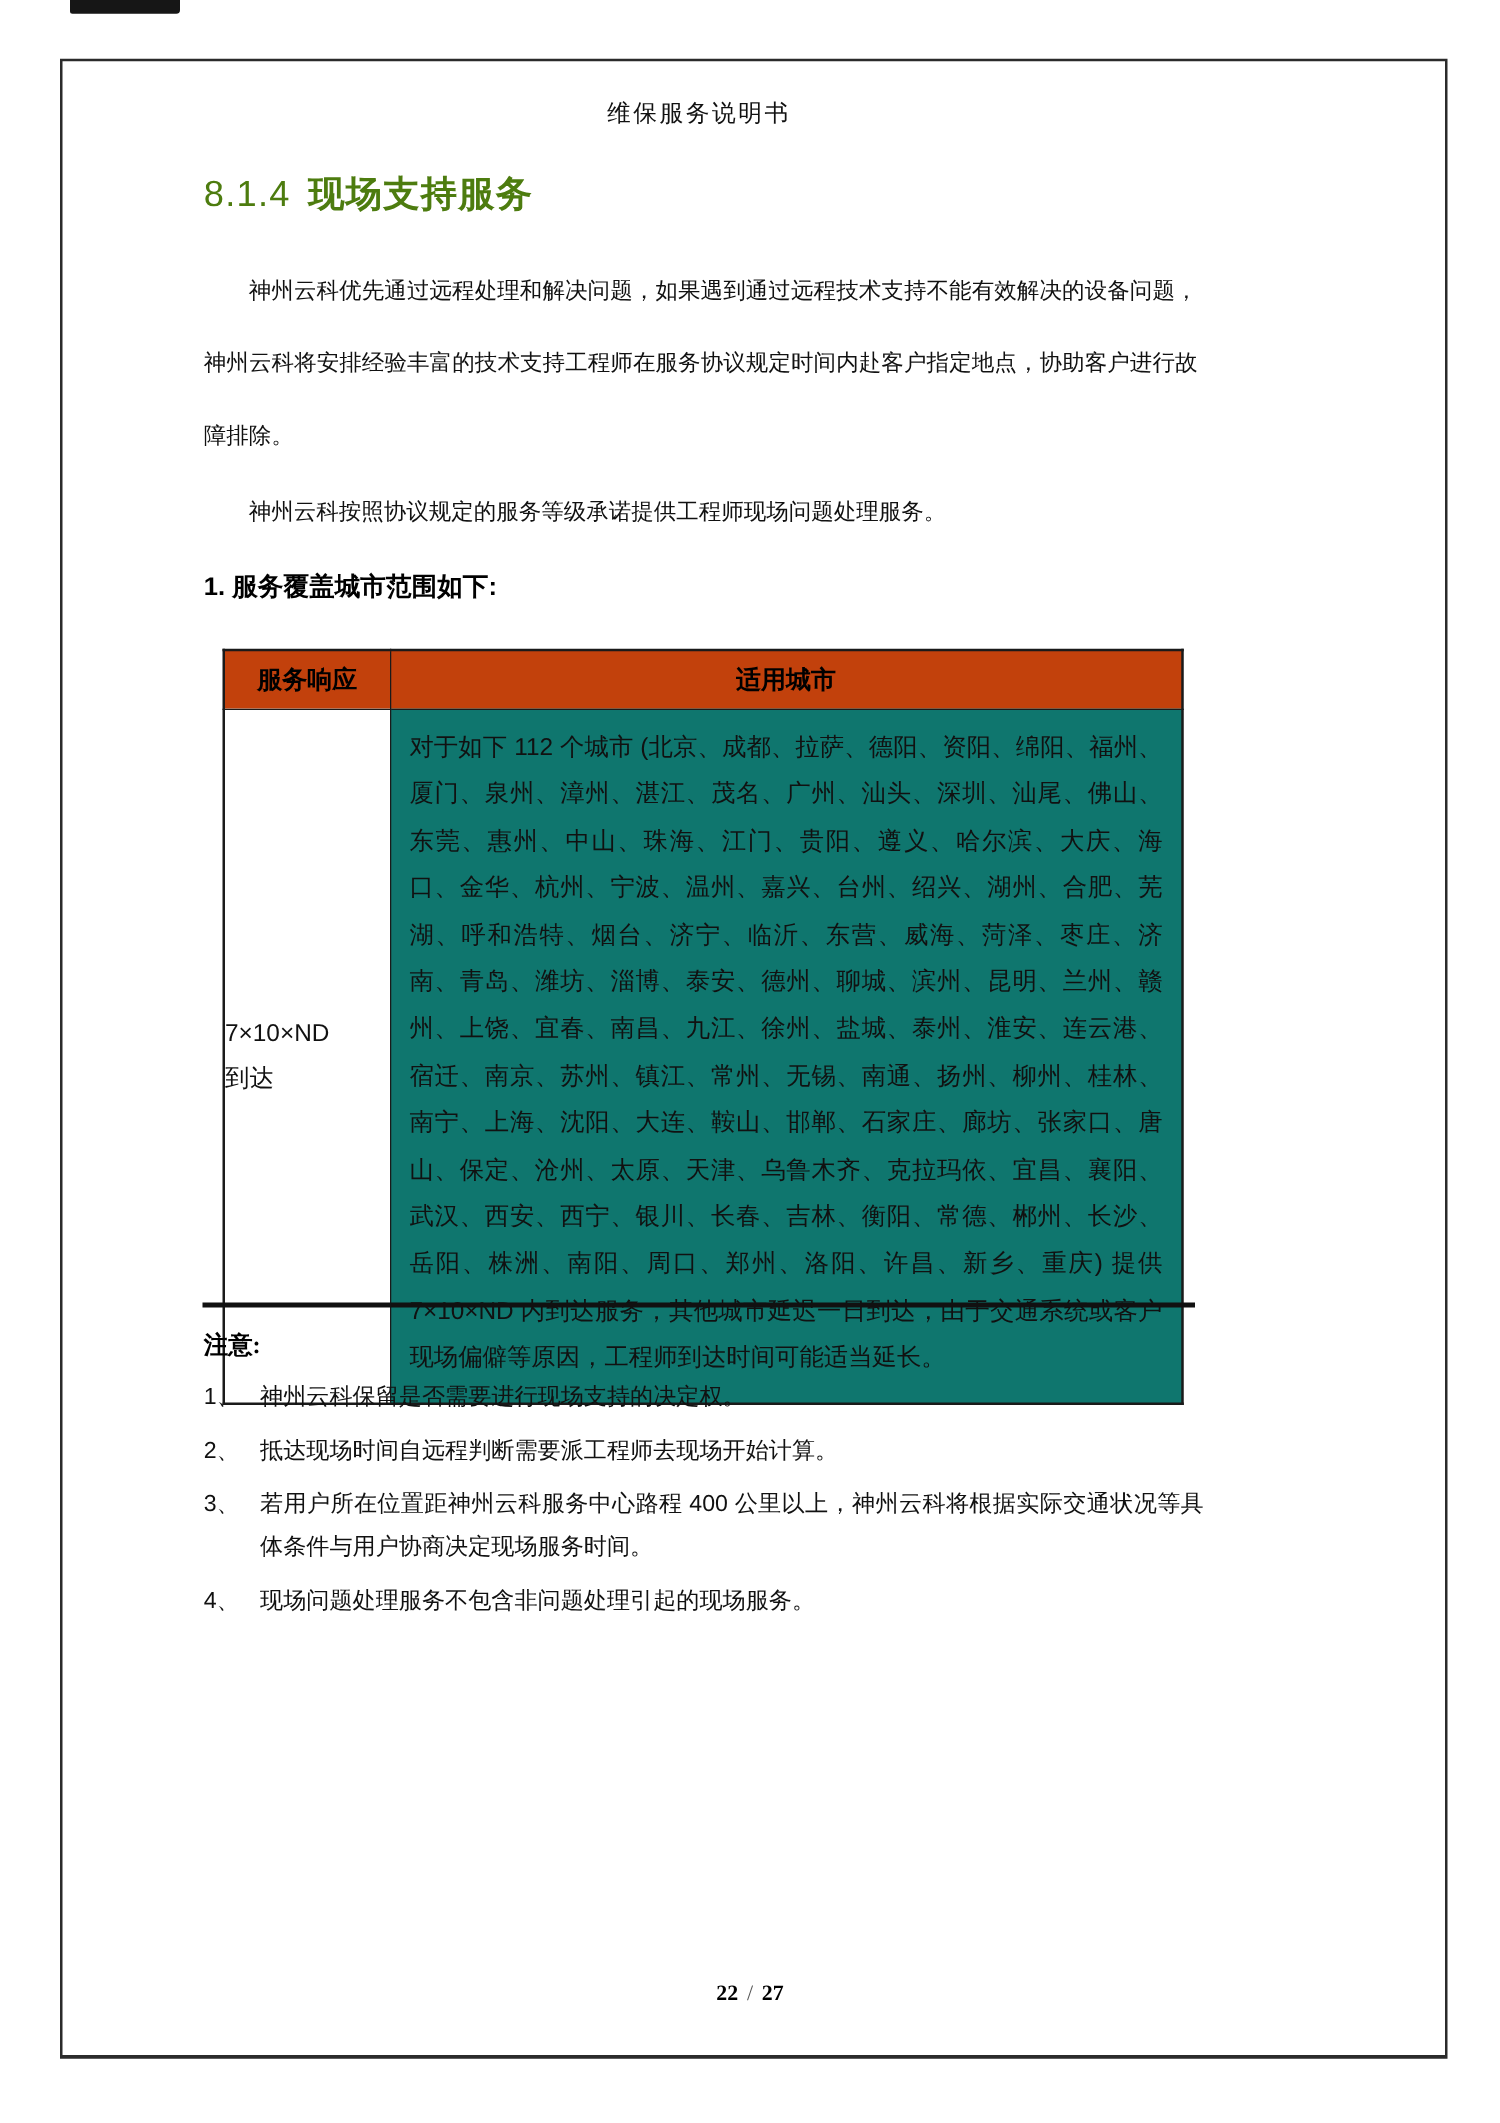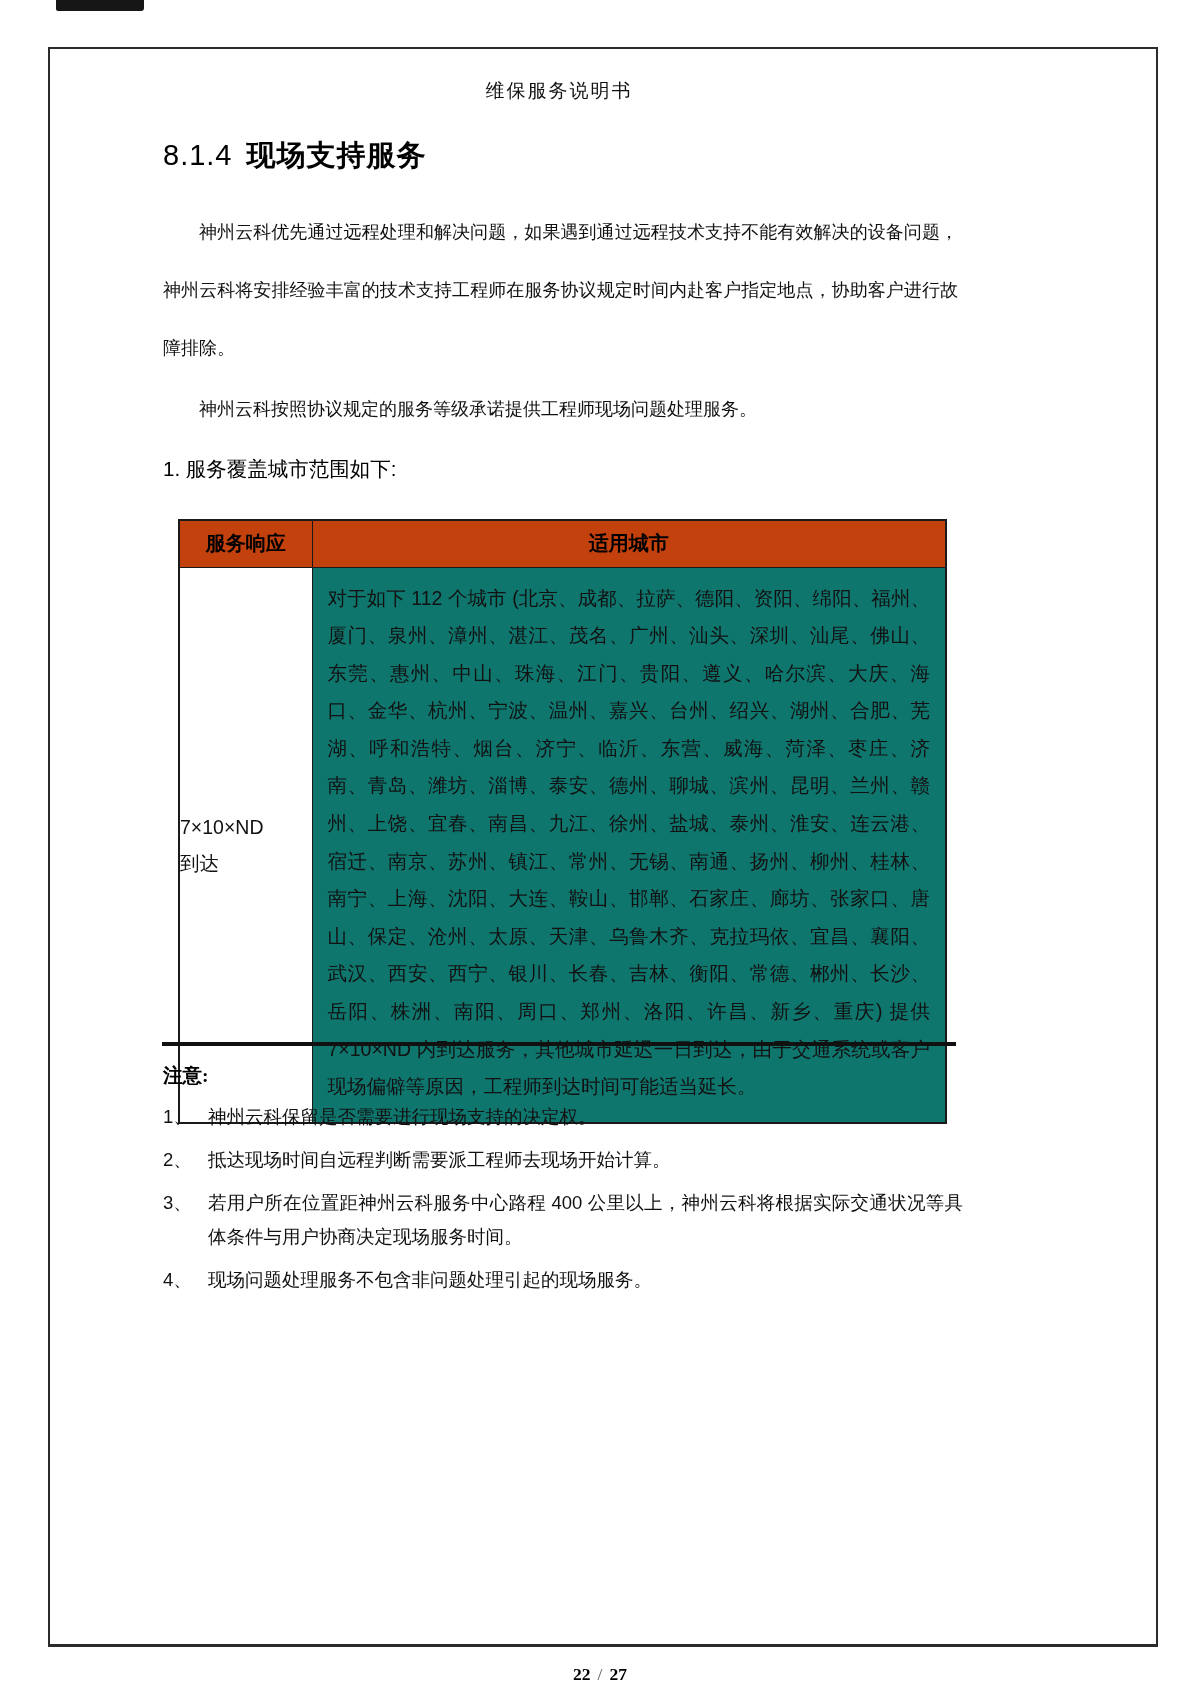--- a/index.html
+++ b/index.html
@@ -23,37 +23,37 @@
     background: transparent;
   }
   .doc-header {
     position: absolute; top: 78px; left: 163px; width: 792px;
     text-align: center;
     font-family: "Liberation Serif", serif;
     font-size: 19px; letter-spacing: 2px; color: #111;
   }
   .section-heading {
     position: absolute; top: 136px; left: 163px;
-    font-size: 29px; color: #000000; white-space: nowrap;
+    font-size: 29px; color: #4d7c0f; white-space: nowrap;
   }
   .section-heading .sec-num {
     font-weight: 500; letter-spacing: 1px; margin-right: 14px;
     font-family: "Liberation Sans", sans-serif;
   }
   .section-heading .sec-title { font-weight: 800; letter-spacing: 1px; }
   .para {
     position: absolute; left: 163px; width: 795px;
     font-size: 18px; line-height: 58px; color: #111;
     text-indent: 2em; text-align: justify;
   }
   #para-1 { top: 203px; }
   #para-2 { top: 380px; }
   .list-heading {
     position: absolute; top: 455px; left: 163px;
-    font-size: 20.5px; font-weight: 400; color: #000;
+    font-size: 20.5px; font-weight: 700; color: #000;
   }
   table.city-table {
     position: absolute; top: 519px; left: 178px;
     border-collapse: collapse;
     table-layout: fixed;
     width: 769px;
   }
   table.city-table th, table.city-table td {
     border: 1.5px solid #1a1a1a;
   }
@@ -87,21 +87,21 @@
     position: absolute; top: 1100px; left: 163px; width: 800px;
   }
   .note-item {
     display: flex; align-items: flex-start;
     margin-bottom: 9px;
     font-size: 18.5px; line-height: 34px; color: #111;
   }
   .note-num { flex: 0 0 45px; }
   .note-text { flex: 1; text-align: justify; }
   .doc-footer {
-    position: absolute; top: 1664px; left: 0; width: 1200px;
+    position: absolute; top: 1584px; left: 0; width: 1200px;
     text-align: center;
     font-family: "Liberation Serif", serif;
     font-size: 17.5px; color: #000;
   }
   .doc-footer .pg { font-weight: 700; }
   .doc-footer .sep { color: #555; margin: 0 7px; font-weight: 400; }
 </style>
 </head>
 <body>
 

